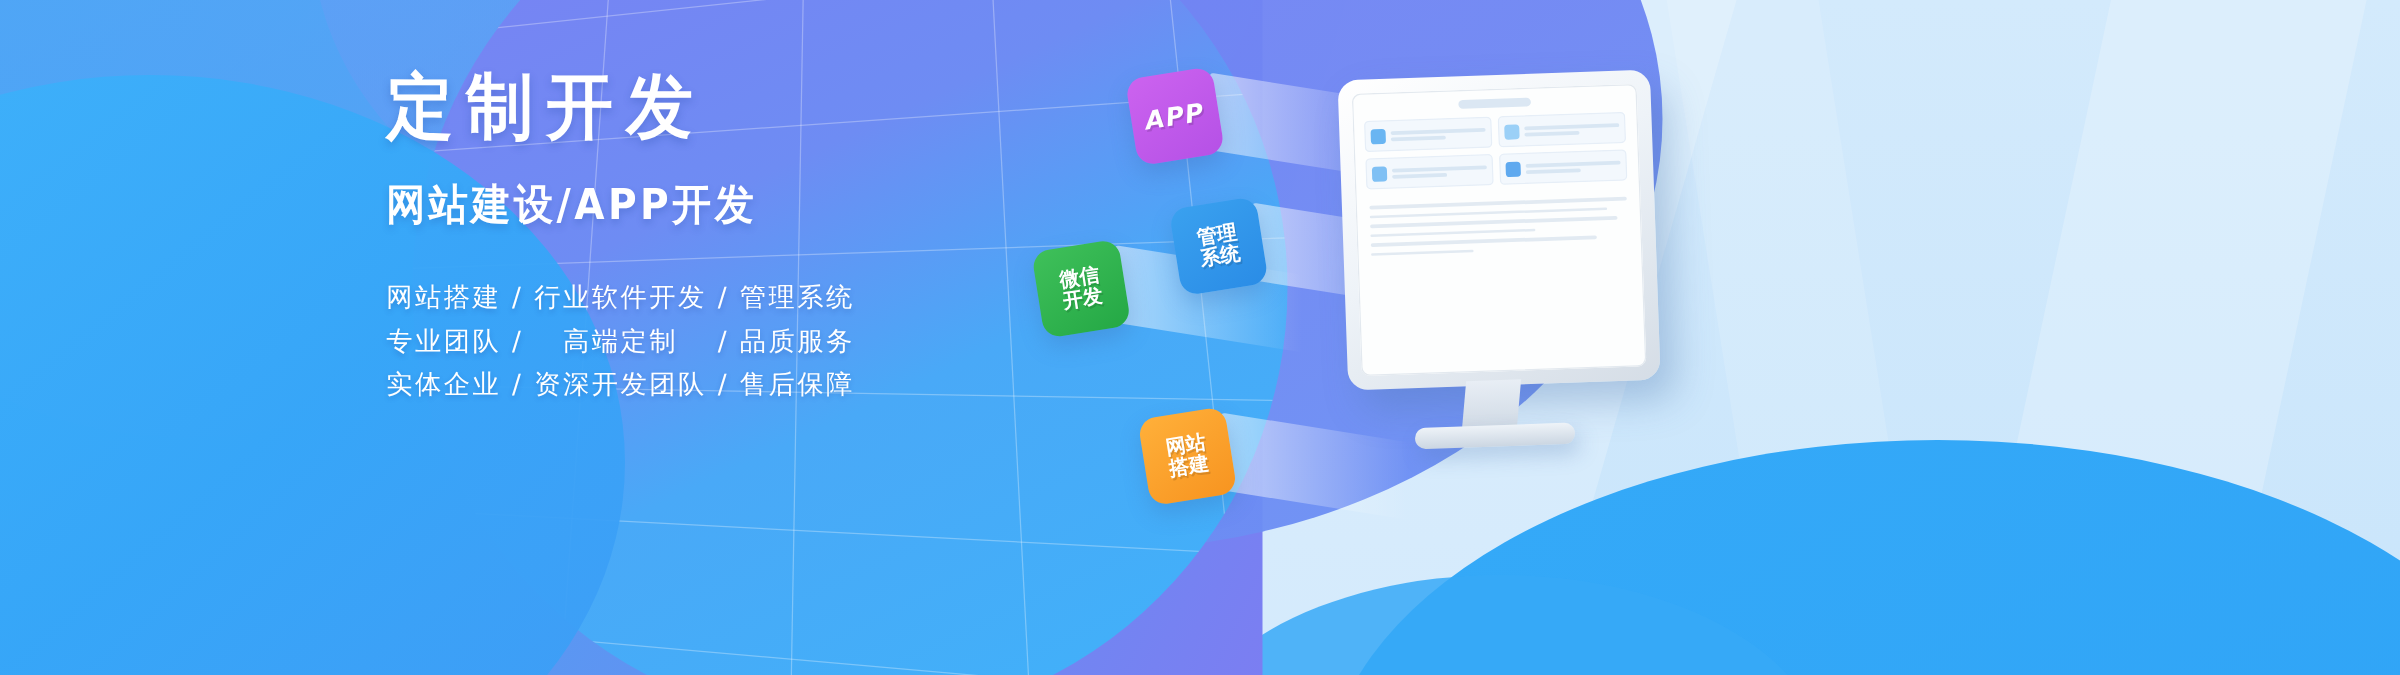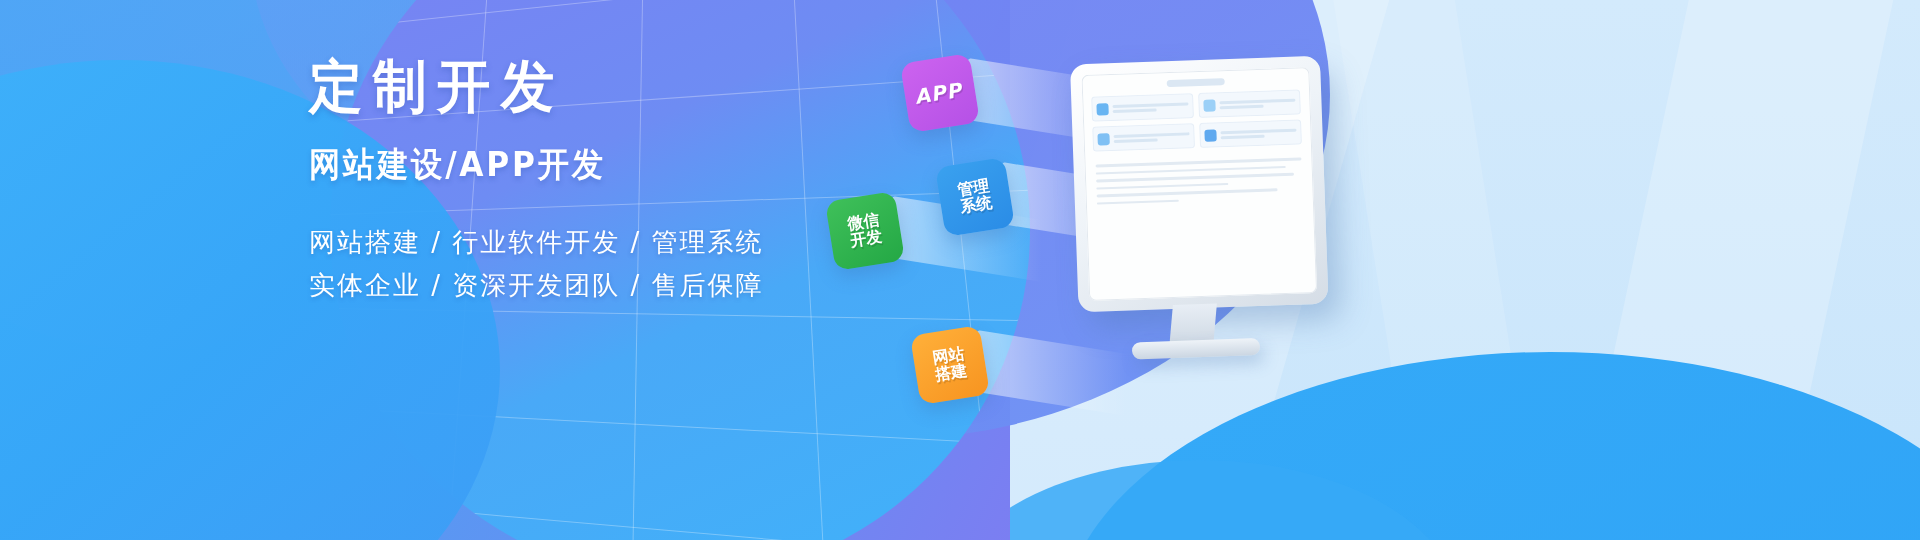--- a/index.html
+++ b/index.html
@@ -92,21 +92,21 @@
     margin-top:32px;
     color:#fff;font-weight:700;font-size:34px;line-height:1;
     letter-spacing:3px;
     font-family:"DejaVu Sans","Liberation Sans",sans-serif;
     text-shadow:0 3px 6px rgba(30,70,160,.25);
     transform:scaleX(.92);transform-origin:left center;
     white-space:nowrap;
   }
   .feature-list{margin-top:40px;}
   .feature{
-    color:#fff;font-size:26px;line-height:1.65;letter-spacing:2px;
+    color:#fff;font-size:21px;line-height:1.65;letter-spacing:2px;
     font-family:"DejaVu Sans","Liberation Sans",sans-serif;
     text-shadow:0 2px 4px rgba(30,70,160,.30);
     white-space:nowrap;
   }
 
   
   .tile{
     position:absolute;width:70px;height:70px;border-radius:14px;
     display:flex;flex-direction:column;align-items:center;justify-content:center;
     color:#fff;font-weight:700;
@@ -221,20 +221,21 @@
         <div class="gl glv v4"></div>
     </div>
     <div class="blob-a"></div>
   </div>
 
   <div class="copy">
     <div class="title">定制开发</div>
     <div class="subtitle">网站建设/APP开发</div>
     <div class="feature-list">
       <div class="feature">网站搭建 / 行业软件开发 / 管理系统</div>
+      <div class="feature">专业团队 /　 高端定制　 / 品质服务</div>
       <div class="feature">实体企业 / 资深开发团队 / 售后保障</div>
     </div>
   </div>
 
   <div class="tile-beam b-app"></div>
   <div class="tile t-app app">
     <span class="tl">APP</span>
   </div>
 
   <div class="tile-beam b-mgr"></div>

